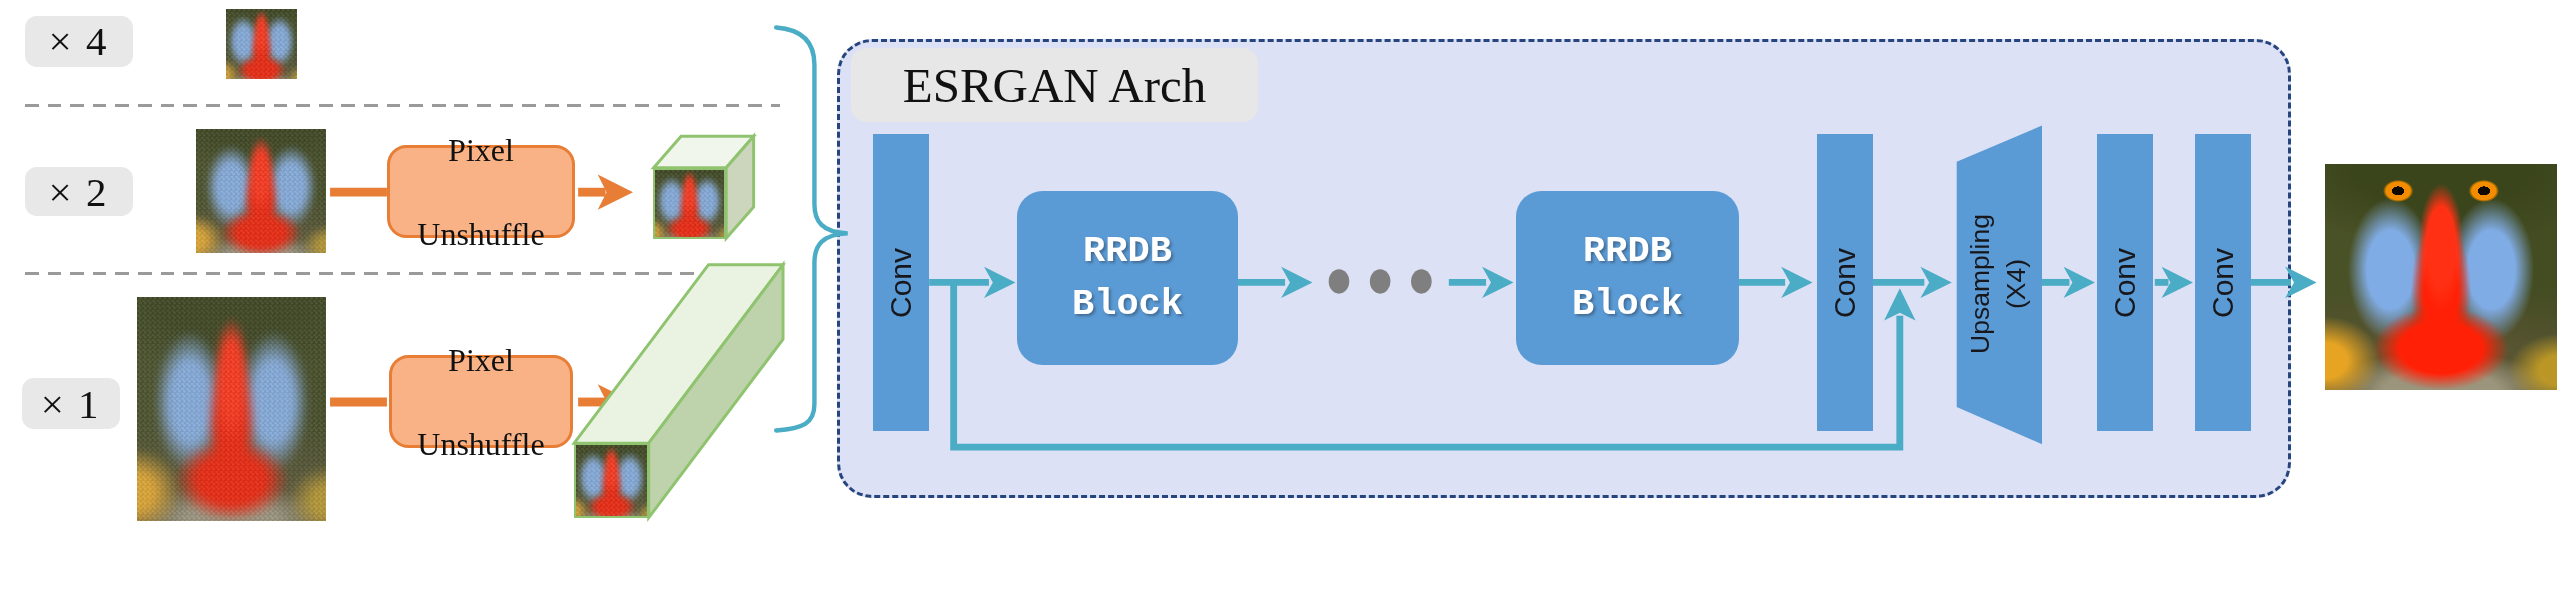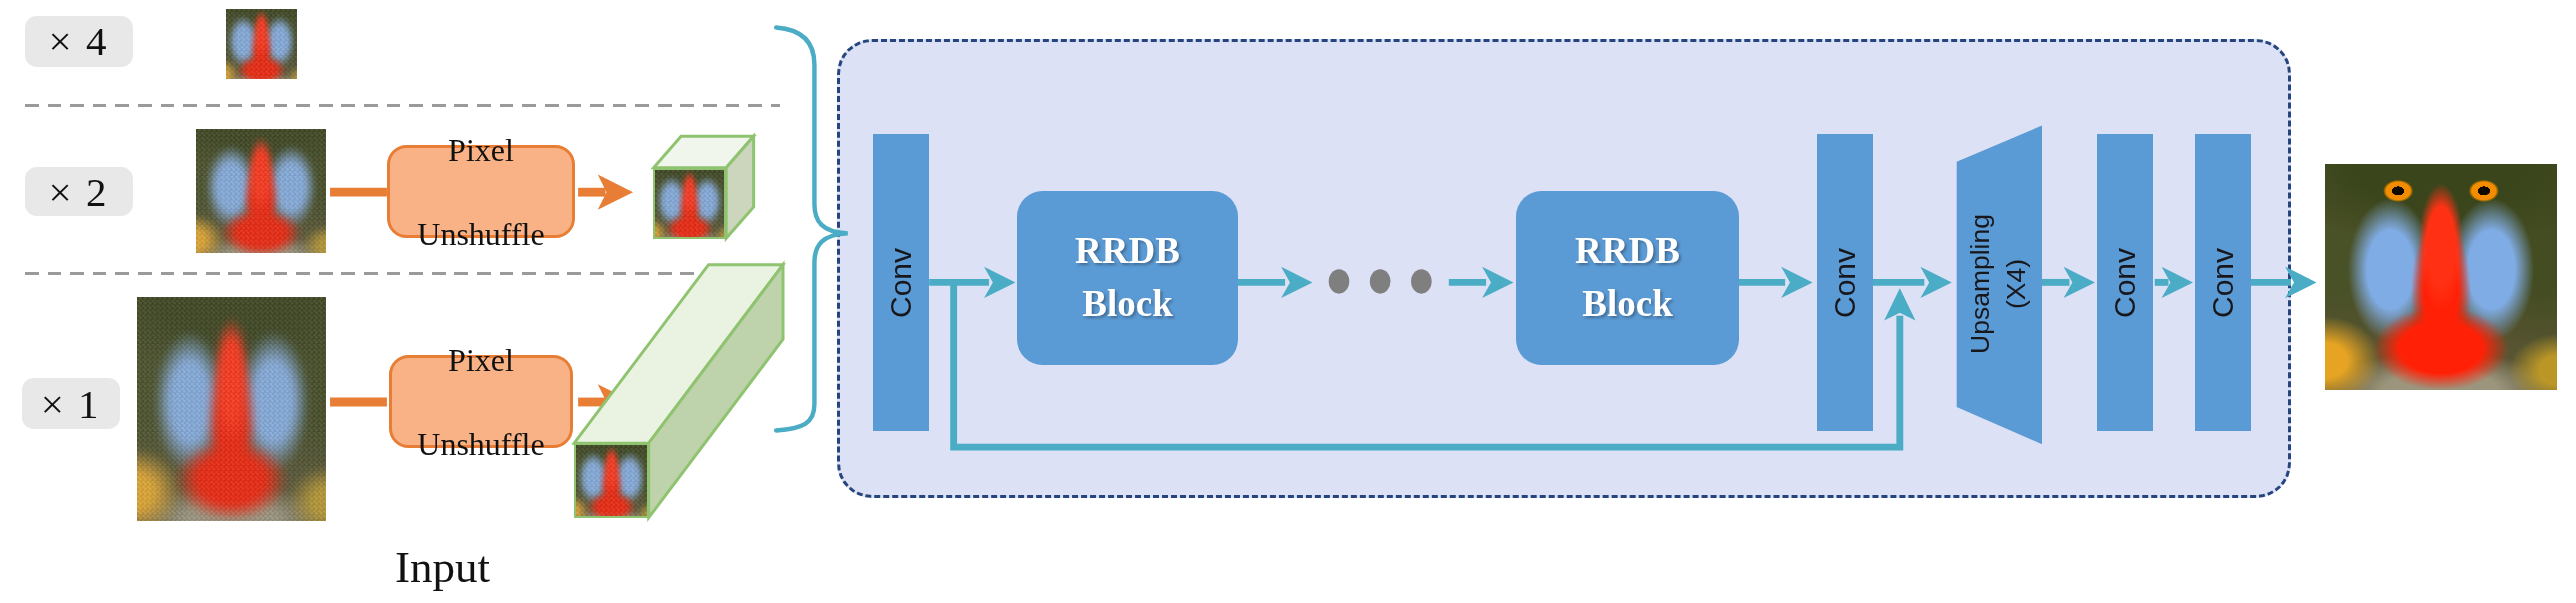--- a/index.html
+++ b/index.html
@@ -75,21 +75,21 @@
   .conv-bar{
     background:#5b9bd5;display:flex;align-items:center;justify-content:center;
   }
   .conv-bar span{
     transform:rotate(-90deg);white-space:nowrap;
     font-family:"Liberation Sans", sans-serif;font-size:30px;color:#17171c;
   }
   .rrdb-block{
     background:#5b9bd5;border-radius:25.5px;
     display:flex;flex-direction:column;align-items:center;justify-content:center;
-    font-family:Liberation Serif, serif;font-weight:bold;font-size:37px;line-height:1.42;
+    font-family:Liberation Mono, monospace;font-weight:bold;font-size:37px;line-height:1.42;
     color:#ffffff;text-shadow:2px 2px 2.9px rgba(45,70,95,.55);
   }
   .upsampling-label{
     transform:rotate(-90deg);display:flex;flex-direction:column;align-items:center;justify-content:center;
     font-family:"Liberation Sans", sans-serif;font-size:26.5px;line-height:1.35;color:#17171c;
     text-align:center;white-space:nowrap;
   }
   svg{position:absolute;left:0;top:0;}
 </style>
 </head>
@@ -190,24 +190,24 @@
   <div class="abs scale-label" style="left:21.6px;top:378px;width:98px;height:51px;">
     <span>× 1</span>
   </div>
   <div class="mandrill noisy blur-lg" style="left:137px;top:297px;width:189px;height:224px;"></div>
   <div class="abs pu-box" style="left:389px;top:355px;width:184px;height:93px;">
     <span>Pixel</span>
     <span>Unshuffle</span>
   </div>
   <div class="mandrill noisy blur-sm cube-face" style="left:574px;top:443px;width:75px;height:75px;"></div>
 
-  <div class="abs caption" style="left:324px;top:541px;width:237px;">
-    <span>Input</span>
-  </div>
-
+
+  <div class="abs arch-title" style="left:851px;top:48px;width:407px;height:74px;">
+    <span>ESRGAN Arch</span>
+  </div>
 
   <div class="abs conv-bar" style="left:873px;top:134px;width:56px;height:297px;">
     <span>Conv</span>
   </div>
 
   <div class="abs rrdb-block" style="left:1017px;top:191px;width:221px;height:174px;">
     <span>RRDB</span>
     <span>Block</span>
   </div>
 

